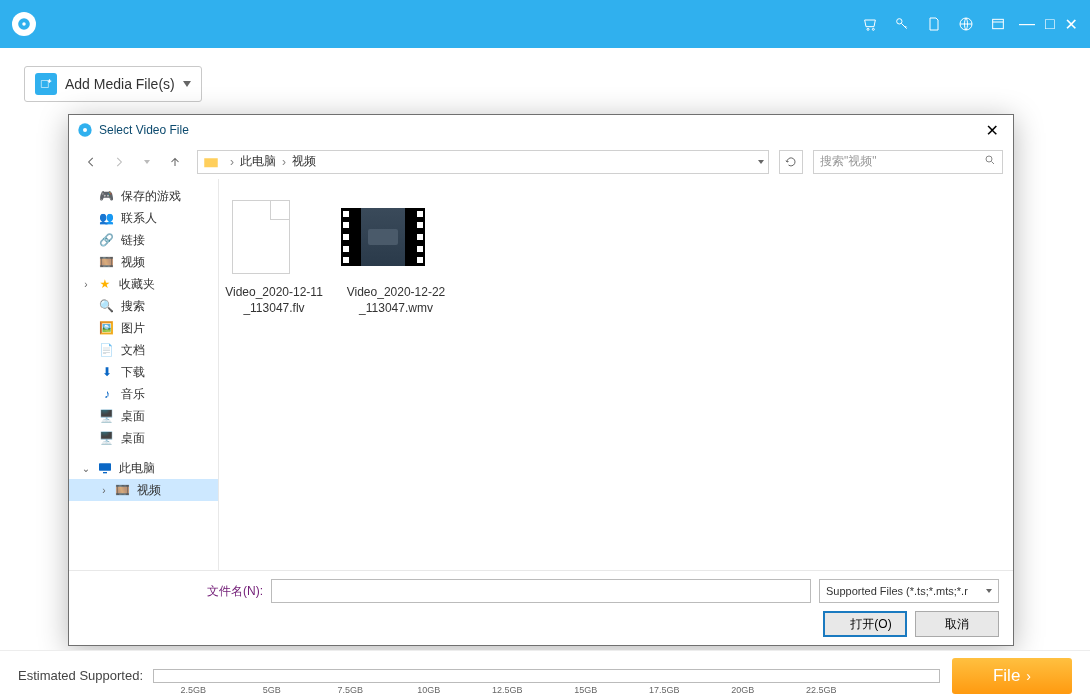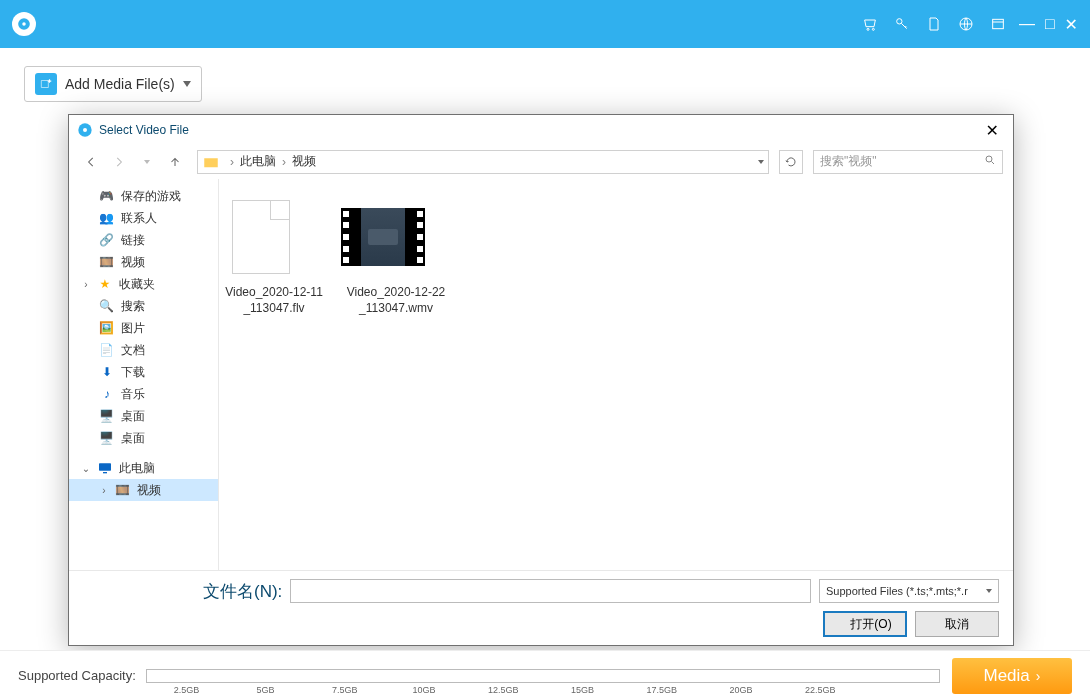--- a/index.html
+++ b/index.html
@@ -71,21 +71,21 @@
 .file-mp4 .clap { position: absolute; bottom: 10px; left: 50%; transform: translateX(-50%); width: 44px; height: 36px; }
 .file-mp4 .clap-top { width: 44px; height: 10px; background: repeating-linear-gradient(-45deg, #0a67c5 0 6px, #fff 6px 12px); transform: rotate(-15deg); transform-origin: left bottom; border-radius: 2px; }
 .file-mp4 .clap-body { width: 44px; height: 28px; background: #0a67c5; border-radius: 2px; }
 .file-wmv-inner { margin: 0 10px; height: 100%; background: linear-gradient(#3a4a5a,#2a3a4a); display:flex; align-items:center; justify-content:center; }
 .file-wmv-sprockets { display:flex; flex-direction:column; justify-content:space-around; width:10px; height:100%; }
 .file-wmv-wrap { display:flex; width:86px; height:58px; background:#000; }
 .sprocket { width:6px; height:6px; background:#fff; margin:2px auto; }
 
 .dlg-footer { padding: 8px 14px; border-top: 1px solid #e8e8e8; }
 .fname-row { display: flex; align-items: center; gap: 8px; }
-.fname-row .lbl { font-size: 17px; color: #0c4a6e; min-width: 60px; text-align: right; margin-left: 120px; }
+.fname-row .lbl { font-size: 12px; color: #701a75; min-width: 60px; text-align: right; margin-left: 120px; }
 .fname-row .combo { flex: 1; height: 24px; border: 1px solid #bbb; }
 .fname-row .filter { width: 180px; height: 24px; border: 1px solid #bbb; font-size: 11px; display: flex; align-items: center; padding: 0 6px; color: #333; position: relative; }
 .fname-row .filter .fcaret { margin-left: auto; color: #666; }
 .btn-row { display: flex; justify-content: flex-end; gap: 8px; margin-top: 8px; }
 .btn-row button { width: 84px; height: 26px; border: 1px solid #aaa; background: #e8e8e8; font-size: 12px; cursor: pointer; }
 .btn-row button.primary { border: 2px solid #1a7ac0; padding-left: 12px; }
 
 .bottom-bar { position: absolute; left: 0; right: 0; bottom: 0; height: 50px; display: flex; align-items: center; padding: 0 18px; background: #fff; border-top: 1px solid #ededed; }
 .cap-label { font-size: 13px; color: #444; margin-right: 10px; }
 .cap-track { flex: 1; height: 14px; border: 1px solid #bbb; background: repeating-linear-gradient(to right, transparent 0 79.9px, #ccc 79.9px 80px); margin-right: 12px; position: relative; display:flex; align-items:center; }
@@ -325,30 +325,30 @@
       </div>
     </div>
     <div class="btn-row">
       <button class="primary">打开(O)</button>
       <button>取消</button>
     </div>
   </div>
 </div>
 
 <div class="bottom-bar">
-  <span class="cap-label">Supported Capacity:</span>
+  <span class="cap-label">Estimated Supported:</span>
   <div class="cap-track">
     <span class="cap-tick">2.5GB</span>
     <span class="cap-tick">5GB</span>
     <span class="cap-tick">7.5GB</span>
     <span class="cap-tick">10GB</span>
     <span class="cap-tick">12.5GB</span>
     <span class="cap-tick">15GB</span>
     <span class="cap-tick">17.5GB</span>
     <span class="cap-tick">20GB</span>
     <span class="cap-tick">22.5GB</span>
     <span class="cap-tick"></span>
   </div>
   <button class="next-btn">
-      <span>Media</span>
+      <span>File</span>
       <span class="arrow">›</span>
     </button>
 </div>
 
 </body></html>

